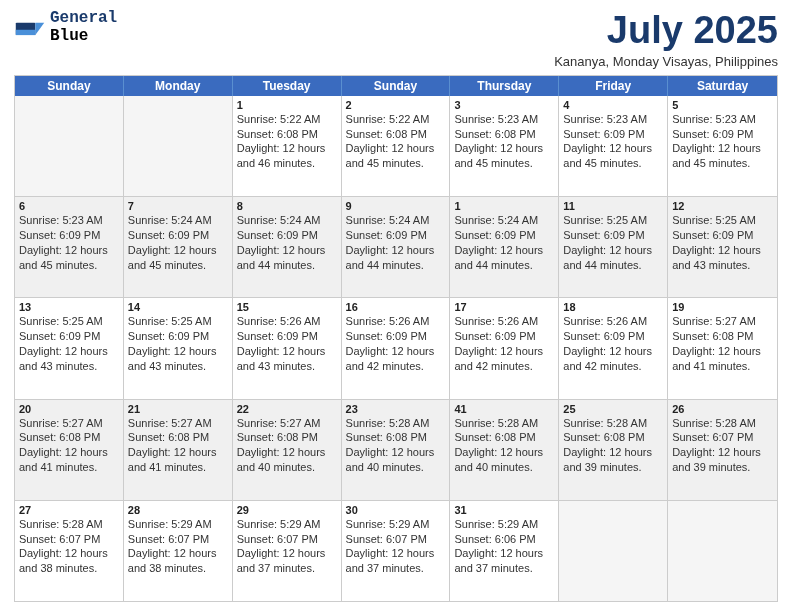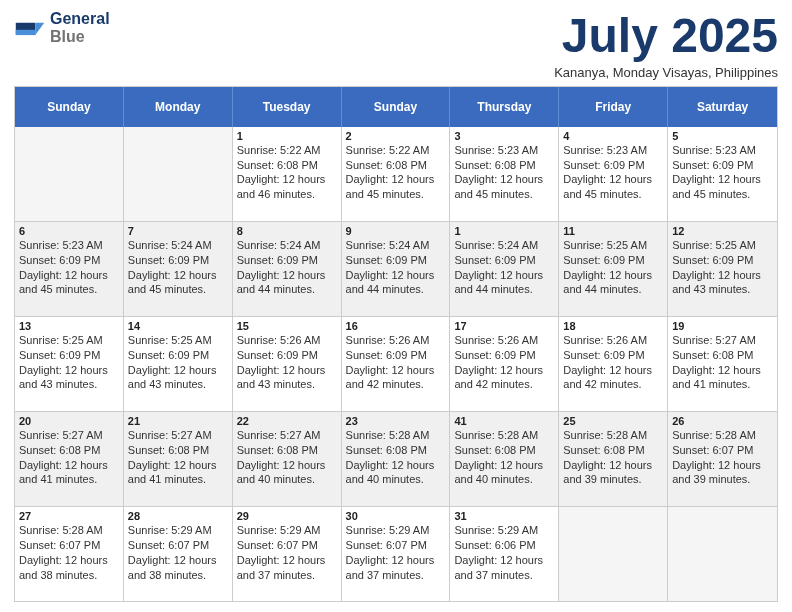--- a/index.html
+++ b/index.html
@@ -20,30 +20,31 @@
     .header {
       display: flex;
       justify-content: space-between;
       align-items: flex-start;
       margin-bottom: 6px;
     }
     .logo {
       display: flex;
       align-items: center;
       gap: 4px;
+      font-family: Liberation Mono, monospace;
     }
     .logo-icon {
       width: 32px;
       height: 32px;
     }
     .title-block {
       text-align: right;
     }
     .month-title {
-      font-size: 48px;
+      font-size: 38px;
       font-weight: bold;
       color: #1a3a6b;
       line-height: 1.1;
     }
     .subtitle {
       font-size: 13px;
       color: #333;
       margin-top: 2px;
     }
     .calendar {
@@ -55,21 +56,21 @@
     .cal-header {
       display: grid;
       grid-template-columns: repeat(7, 1fr);
       background: #3a6bbf;
     }
     .cal-header-cell {
       color: #fff;
       font-size: 12px;
       font-weight: bold;
       text-align: center;
-      padding: 13px 2px;
+      padding: 3px 2px;
       border-right: 1px solid #5a8fd0;
     }
     .cal-header-cell:last-child { border-right: none; }
     .cal-body {
       flex: 1;
       display: flex;
       flex-direction: column;
     }
     .cal-row {
       display: grid;
@@ -109,21 +110,21 @@
   <div class="header">
     <div class="logo">
       <svg class="logo-icon" viewBox="0 0 36 36">
         <rect x="0" y="0" width="36" height="36" fill="white"></rect>
         <rect x="2" y="12" width="22" height="14" rx="1" fill="#1a3a6b"></rect>
         <rect x="2" y="20" width="22" height="6" fill="#4a90d9"></rect>
         <polygon points="24,12 34,12 24,26" fill="#4a90d9"></polygon>
       </svg>
       <div>
         <div style="font-size:16px;font-weight:bold;color:#1a3a6b;line-height:1.1;">General</div>
-        <div style="font-size:16px;font-weight:bold;color:#737373;line-height:1.1;">Blue</div>
+        <div style="font-size:16px;font-weight:bold;color:#000000;line-height:1.1;">Blue</div>
       </div>
     </div>
     <div class="title-block">
       <div class="month-title">July 2025</div>
       <div class="subtitle">Kananya, Monday Visayas, Philippines</div>
     </div>
   </div>
 
   <div class="calendar">
     <div class="cal-header">

